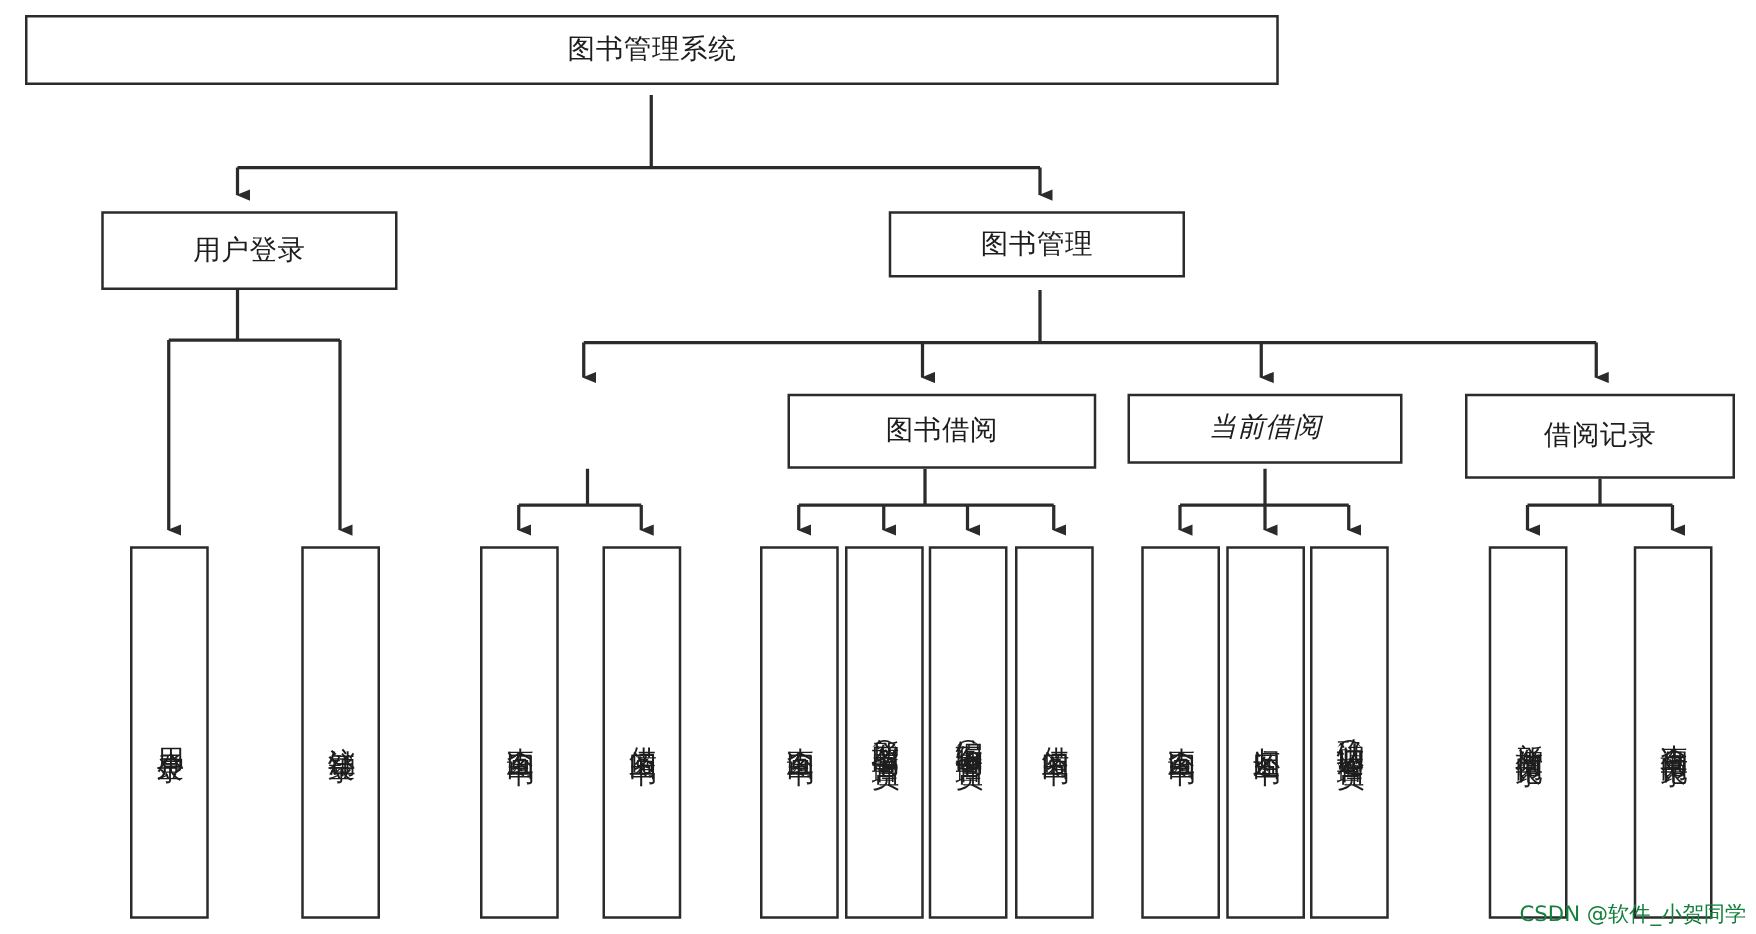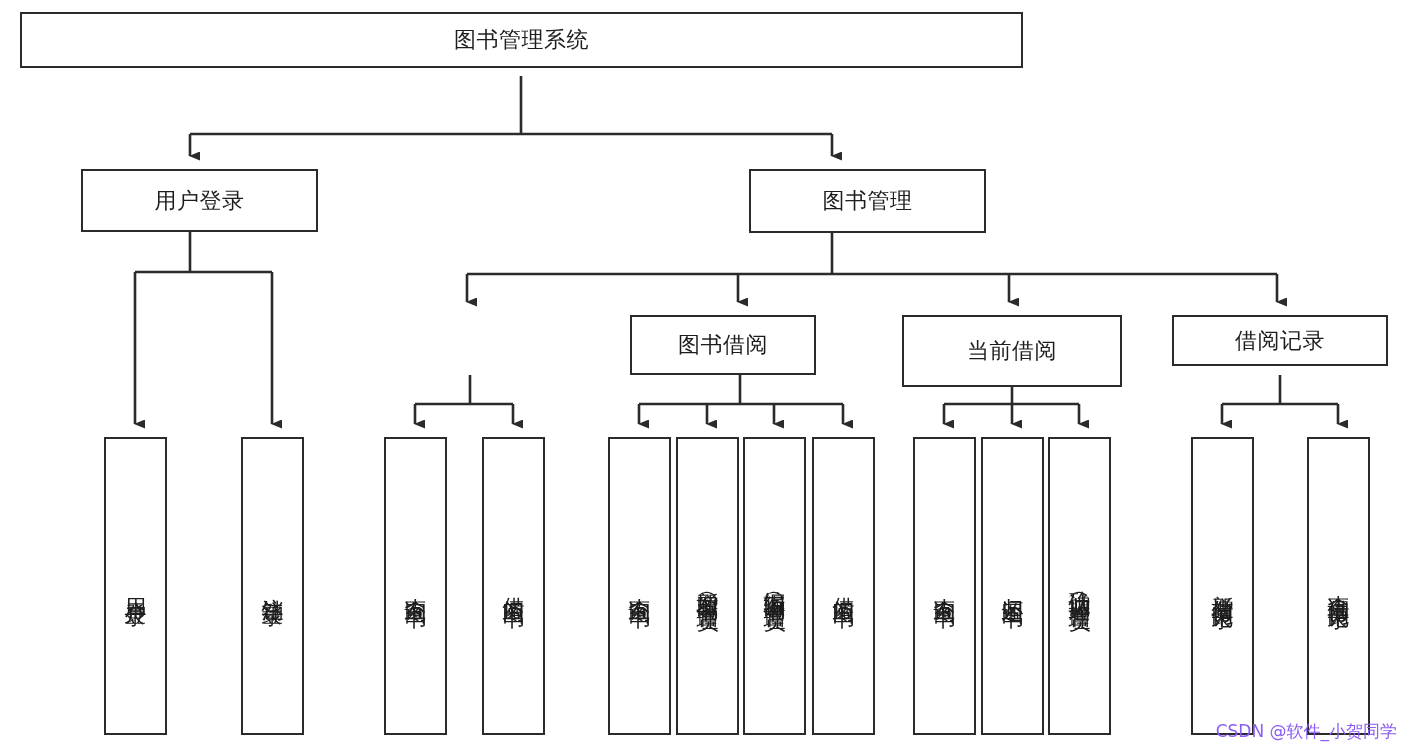--- a/index.html
+++ b/index.html
@@ -57,21 +57,21 @@
     writing-mode: vertical-rl;
     text-orientation: upright;
     letter-spacing: 3px;
     white-space: nowrap;
   }
   #watermark {
     position: absolute;
     right: 8px;
     bottom: 4px;
     font-size: 17px;
-    color: #8b5cf6;
+    color: #15803d;
     z-index: 5;
     white-space: nowrap;
     user-select: none;
   }
 </style>
 </head>
 <body>
 
 <div id="diagram-root">
 
@@ -125,31 +125,31 @@
     </g>
   </svg>
 
   <div class="node horiz" style="left:20px; top:12px; width:1003px; height:56px;">
     <span class="node-label">图书管理系统</span>
   </div>
 
   <div class="node horiz" style="left:81px; top:169px; width:237px; height:63px;">
     <span class="node-label">用户登录</span>
   </div>
-  <div class="node horiz" style="left:711px; top:169px; width:237px; height:64px;margin-left:38px;">
+  <div class="node horiz" style="left:711px; top:169px; width:237px; height:53px;">
     <span class="node-label">图书管理</span>
   </div>
 
-  <div class="node horiz" style="left:630px; top:315px; width:186px; height:60px;">
+  <div class="node horiz" style="left:630px; top:315px; width:247px; height:60px;">
     <span class="node-label">图书借阅</span>
   </div>
-  <div class="node horiz" style="left:902px; top:315px; width:220px; height:72px;">
+  <div class="node horiz" style="left:902px; top:315px; width:220px; height:56px;font-style:italic;">
     <span class="node-label">当前借阅</span>
   </div>
-  <div class="node horiz" style="left:1172px; top:315px; width:216px; height:51px;">
+  <div class="node horiz" style="left:1172px; top:315px; width:216px; height:68px;">
     <span class="node-label">借阅记录</span>
   </div>
 
   <div class="node vert" style="left:104px; top:437px; width:63px; height:298px;">
     <span class="node-label">用户登录</span>
   </div>
   <div class="node vert" style="left:241px; top:437px; width:63px; height:298px;">
     <span class="node-label">注销登录</span>
   </div>
 

